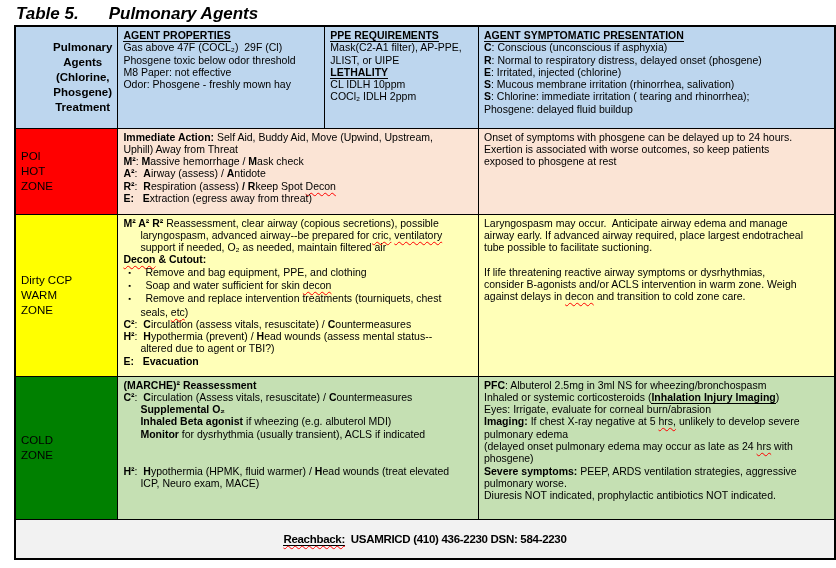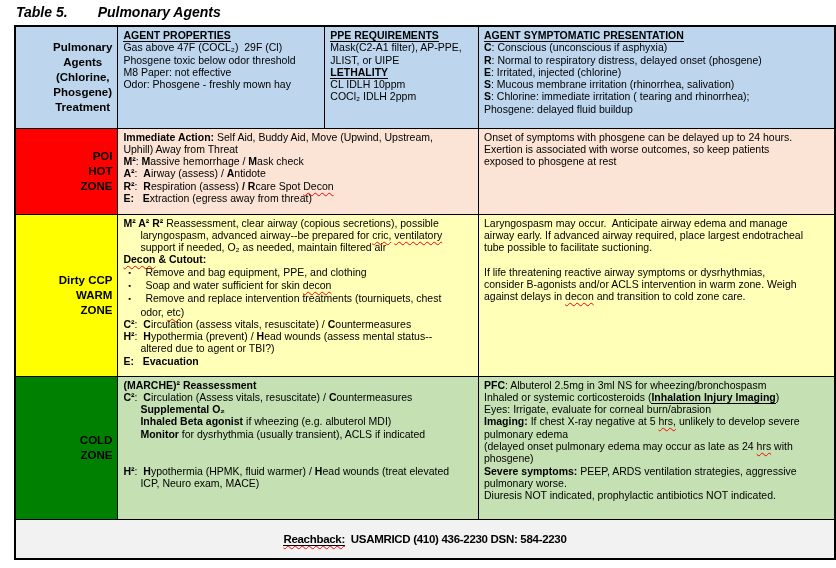--- a/index.html
+++ b/index.html
@@ -1,28 +1,28 @@
 <!DOCTYPE html>
 <html style="--header-bg: #BDD6EE; --hot-label: #FF0000; --hot-bg: #FBE4D5; --warm-label: #FFFF00; --warm-bg: #FFFFB8; --cold-label: #008000; --cold-bg: #C5E0B3; --footer-bg: #F2F2F2; --border: #000000; --squiggle: #FF0000;"><head>
 <meta charset="utf-8">
 <style>
   html,body{margin:0;padding:0;width:836px;height:568px;background:#fff;overflow:hidden;}
   body{font-family:"Liberation Sans", sans-serif;color:#000;position:relative;}
-  .title{position:absolute;left:16px;top:4px;font-size:14px;font-weight:bold;font-style:italic;}
+  .title{position:absolute;left:16px;top:4px;font-size:17px;font-weight:bold;font-style:italic;}
   .title .t-label{margin-right:30px;}
   table{position:absolute;left:14px;top:25px;border-collapse:collapse;table-layout:fixed;border:2px solid var(--border);}
   td{border:1px solid var(--border);vertical-align:top;padding:2px 5px;font-size:10.5px;line-height:12.3px;overflow:hidden;margin-left:28px;}
   .r-header{height:102px;}
   .r-hot{height:86px;}
   .r-warm{height:162px;}
   .r-cold{height:143px;}
   .r-foot{height:40px;}
   .hdr{background:var(--header-bg);}
   .zone-hdr{font-weight:bold;text-align:center;vertical-align:middle;font-size:11.5px;line-height:15px;padding-left:37px;}
-  .zl{font-weight:bold;text-align:right;vertical-align:middle;font-size:11.5px;line-height:15px;}
+  .zl{font-weight:normal;text-align:left;vertical-align:middle;font-size:11.5px;line-height:15px;}
   .zl-hot{background:var(--hot-label);}
   .zl-warm{background:var(--warm-label);}
   .zl-cold{background:var(--cold-label);}
   .bg-hot{background:var(--hot-bg);}
   .bg-warm{background:var(--warm-bg);}
   .bg-cold{background:var(--cold-bg);}
   .footer{background:var(--footer-bg);text-align:center;vertical-align:middle;font-size:11.5px;letter-spacing:-0.3px;padding:1px 2px;}
   .ln{white-space:pre-wrap;}
   .ln.ind1{padding-left:17px;}
   .ln.bul{padding-left:5px;text-indent:0;}
@@ -81,21 +81,21 @@
     <td class="zl zl-hot">
           <div class="ln">POI</div>
           <div class="ln">HOT</div>
           <div class="ln">ZONE</div>
         </td>
     <td class="bg-hot" colspan="2">
           <div class="ln"><span class="b">Immediate Action:</span><span> Self Aid, Buddy Aid, Move (Upwind, Upstream,</span></div>
           <div class="ln"><span>Uphill) Away from Threat</span></div>
           <div class="ln"><span class="b">M²</span><span>: </span><span class="b">M</span><span>assive hemorrhage / </span><span class="b">M</span><span>ask check</span></div>
           <div class="ln"><span class="b">A²</span><span>:  </span><span class="b">A</span><span>irway (assess) / </span><span class="b">A</span><span>ntidote</span></div>
-          <div class="ln"><span class="b">R²</span><span>:  </span><span class="b">R</span><span>espiration (assess) </span><span class="b">/ </span><span class="b">R</span><span>care Spot </span><span class="w">Decon</span></div>
+          <div class="ln"><span class="b">R²</span><span>:  </span><span class="b">R</span><span>espiration (assess) </span><span class="b">/ </span><span class="b">R</span><span>keep Spot </span><span class="w">Decon</span></div>
           <div class="ln"><span class="b">E:</span><span>   </span><span class="b">E</span><span>xtraction (egress away from threat)</span></div>
         </td>
     <td class="bg-hot">
           <div class="ln">Onset of symptoms with phosgene can be delayed up to 24 hours.</div>
           <div class="ln">Exertion is associated with worse outcomes, so keep patients</div>
           <div class="ln">exposed to phosgene at rest</div>
         </td>
   </tr>
   <tr class="r-warm">
     <td class="zl zl-warm">
@@ -104,21 +104,21 @@
           <div class="ln">ZONE</div>
         </td>
     <td class="bg-warm" colspan="2">
           <div class="ln"><span class="b">M² A² R²</span><span> Reassessment, clear airway (copious secretions), possible</span></div>
           <div class="ln ind1"><span>laryngospasm, advanced airway--be prepared for </span><span class="w">cric,</span><span> </span><span class="w">ventilatory</span></div>
           <div class="ln ind1"><span>support if needed, O₂ as needed, maintain filtered air</span></div>
           <div class="ln"><span class="b w">Decon</span><span class="b"> &amp; Cutout:</span></div>
           <div class="ln bul"><span class="bullet">▪</span><span>Remove and bag equipment, PPE, and clothing</span></div>
           <div class="ln bul"><span class="bullet">▪</span><span>Soap and water sufficient for skin </span><span class="w">decon</span></div>
           <div class="ln bul"><span class="bullet">▪</span><span>Remove and replace intervention treatments (tourniquets, chest</span></div>
-          <div class="ln ind1"><span>odor, </span><span class="w">etc</span><span>)</span></div>
+          <div class="ln ind1"><span>seals, </span><span class="w">etc</span><span>)</span></div>
           <div class="ln"><span class="b">C²</span><span>:  </span><span class="b">C</span><span>irculation (assess vitals, resuscitate) / </span><span class="b">C</span><span>ountermeasures</span></div>
           <div class="ln"><span class="b">H²</span><span>:  </span><span class="b">H</span><span>ypothermia (prevent) / </span><span class="b">H</span><span>ead wounds (assess mental status--</span></div>
           <div class="ln ind1"><span>altered due to agent or TBI?)</span></div>
           <div class="ln"><span class="b">E:</span><span>   </span><span class="b">E</span><span class="b">vacuation</span></div>
         </td>
     <td class="bg-warm">
           <div class="ln">Laryngospasm may occur.  Anticipate airway edema and manage</div>
           <div class="ln">airway early. If advanced airway required, place largest endotracheal</div>
           <div class="ln">tube possible to facilitate suctioning.</div>
           <div class="ln">&nbsp;</div>

